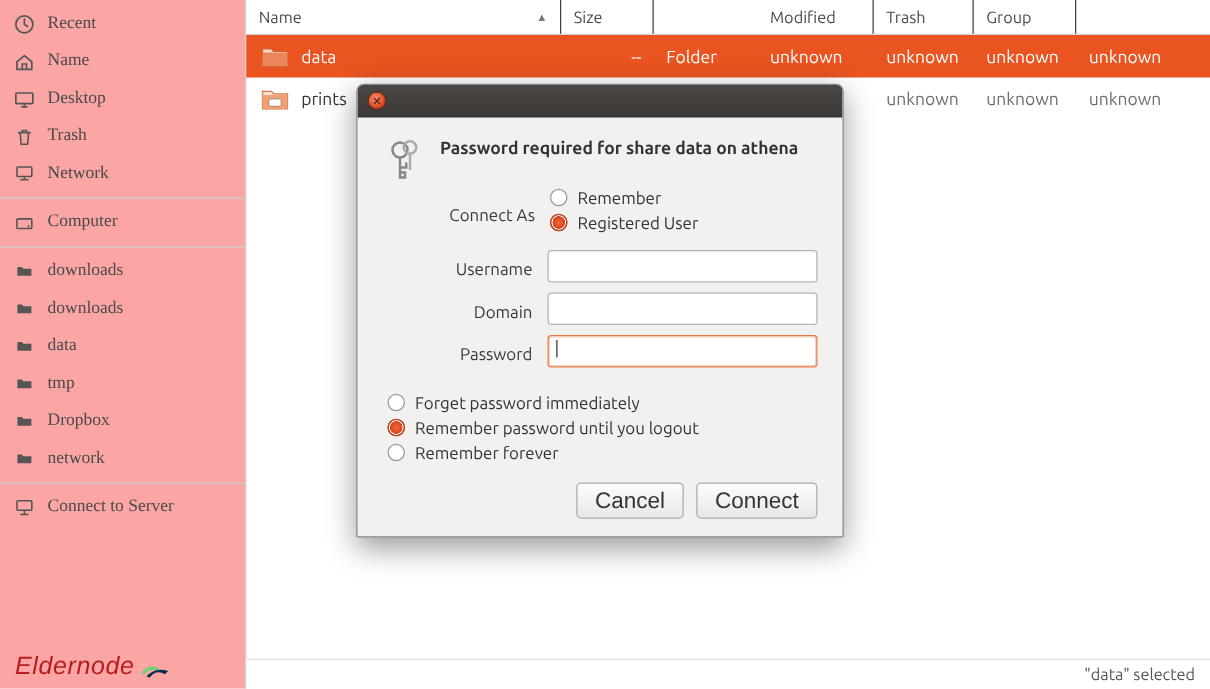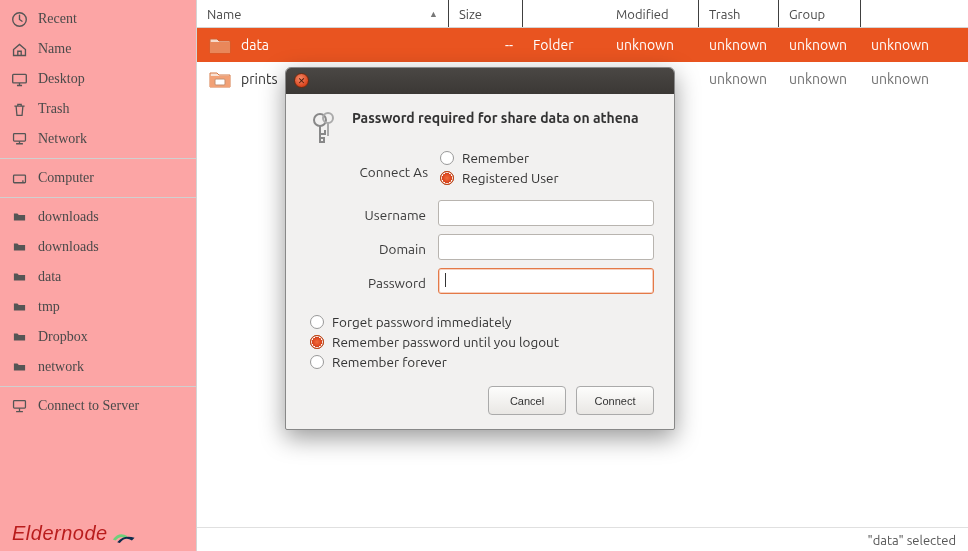--- a/index.html
+++ b/index.html
@@ -244,21 +244,21 @@
     display: flex;
     justify-content: flex-end;
     gap: 10px;
   }
   .btn {
     min-width: 78px;
     height: 29px;
     background: linear-gradient(to bottom, #fdfdfc, #e9e7e4);
     border: 1px solid #aaa;
     border-radius: 4px;
-    font-size: 11px;
+    font-size: 18px;
     color: #333;
     cursor: pointer;
     padding: 0 14px;
   }
   .fields-block { padding-left: 48px; }
   .conn-row { margin-bottom: 10px; }
 
 </style>
 </head>
 <body>

